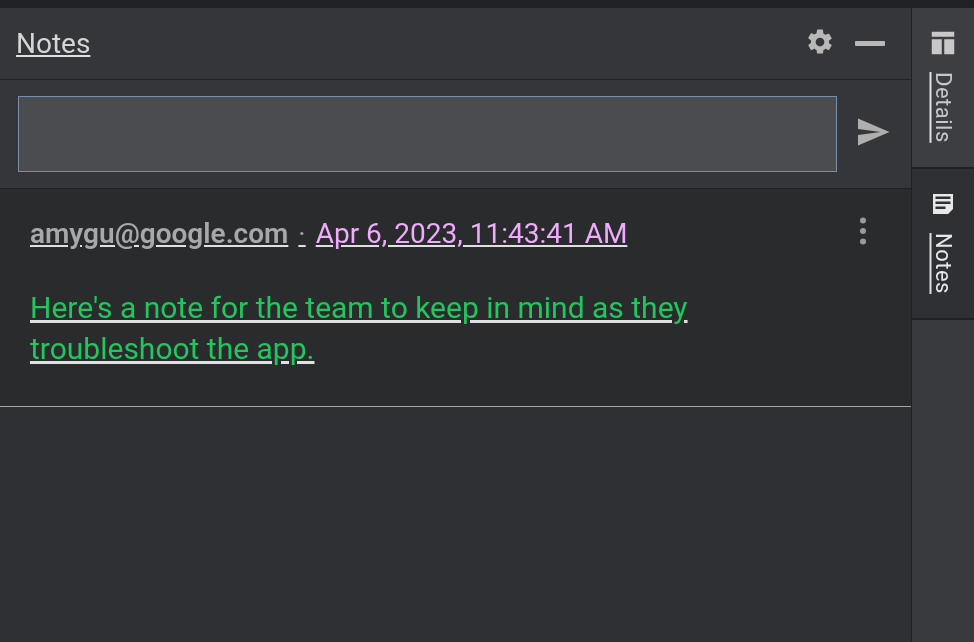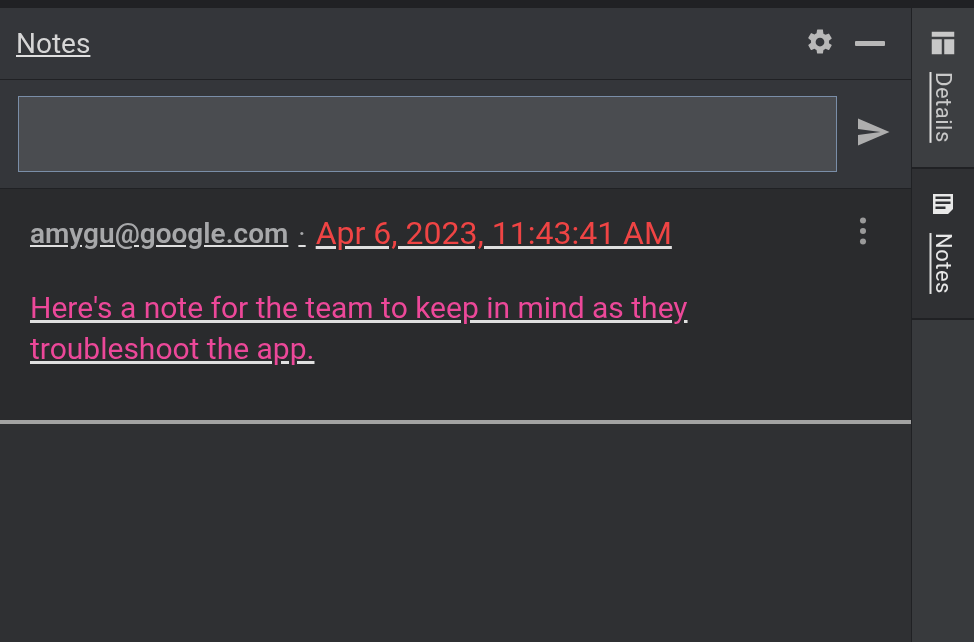--- a/index.html
+++ b/index.html
@@ -112,56 +112,56 @@
     height: 56px;
     display: flex;
     align-items: center;
     justify-content: center;
     cursor: pointer;
   }
   .send-btn svg { width: 36px; height: 36px; fill: #aeaeae; }
 
   
   .note {
-    padding: 24px 28px 50px 30px;
-    border-bottom: 4px solid #a3a3a3;
+    padding: 24px 28px 36px 30px;
+    border-bottom: 1px solid #a3a3a3;
   }
   .note-header {
     display: flex;
     align-items: center;
     margin-bottom: 34px;
   }
   .note-author {
     font-size: 28px;
     font-weight: 600;
     color: #a7a8aa;
   }
   .note-sep {
     font-size: 28px;
     color: #a7a8aa;
     margin: 0 10px;
   }
   .note-time {
-    font-size: 32px;
-    color: #ef4444;
+    font-size: 28px;
+    color: #f0abfc;
   }
   .note-menu {
     margin-left: auto;
     width: 40px;
     height: 40px;
     display: flex;
     align-items: center;
     justify-content: center;
     cursor: pointer;
   }
   .note-menu svg { width: 8px; height: 28px; fill: #9a9a9a; }
   .note-body {
     font-size: 30px;
     line-height: 1.38;
-    color: #ec4899;
+    color: #22c55e;
     max-width: 780px;
   }
 
   .rest {
     flex: 1;
     background: #2f3033;
   }
 </style>
 </head>
 <body>

